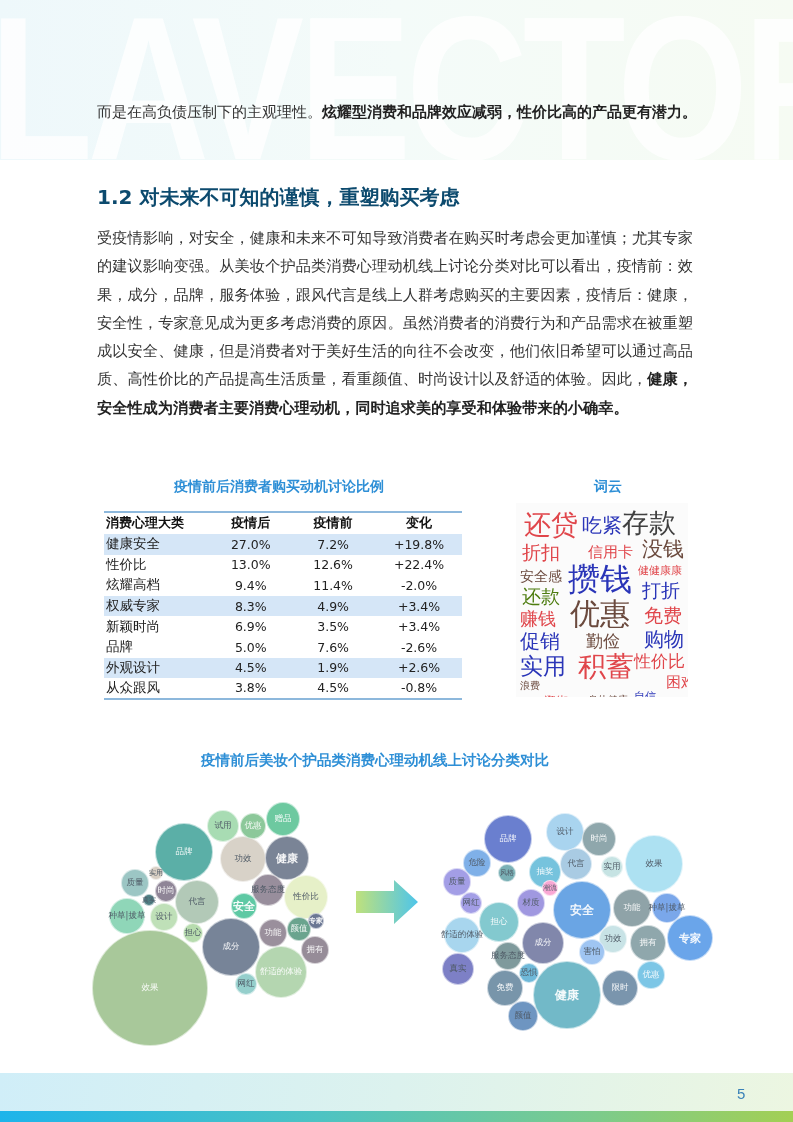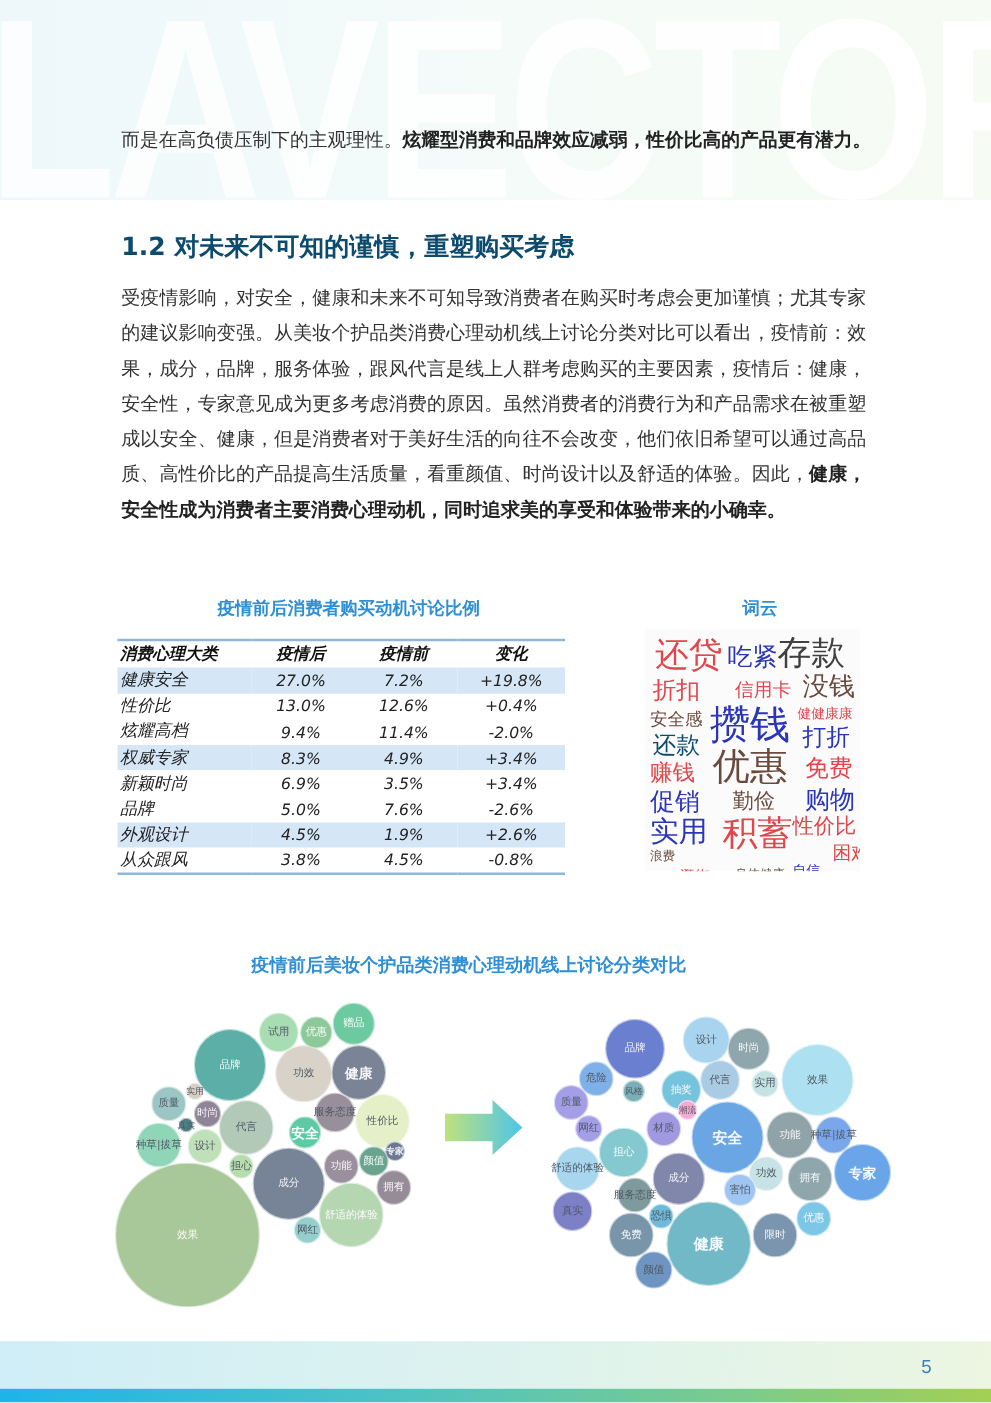--- a/index.html
+++ b/index.html
@@ -8,21 +8,21 @@
   .watermark { position:absolute; left:0; top:0; width:793px; height:160px; overflow:hidden;
     background:linear-gradient(90deg, #eef8fb 0%, #f4fbf9 50%, #f6fbf3 100%); }
   .watermark span { position:absolute; top:-30px; left:-10px; font-family:"Liberation Sans", sans-serif;
     font-weight:bold; font-size:205px; letter-spacing:-6px; color:#ffffff; opacity:0.85; transform:scaleX(0.82); transform-origin:left top; white-space:nowrap; }
   .para-top { position:absolute; left:97px; top:98px; width:600px; font-size:15px; line-height:28px; color:#333; }
   .para-top b { color:#222; }
   .section-heading { position:absolute; left:97px; top:184px; font-size:20px; font-weight:bold; color:#0c4a6e; }
   .body-para { position:absolute; left:97px; top:224px; width:596px; font-size:15.2px; line-height:28.3px; color:#333; text-align:justify; }
   .body-para b { color:#222; }
   .chart-title { position:absolute; font-weight:bold; color:#2e8fd6; font-size:14px; }
-  table.motive { position:absolute; left:94px; top:511px; width:358px; border-collapse:collapse; font-size:12.5px;font-style:italic; }
+  table.motive { position:absolute; left:104px; top:511px; width:358px; border-collapse:collapse; font-size:12.5px; }
   table.motive thead tr { border-top:2px solid #8db8dc; }
   table.motive th { font-weight:bold; font-size:13px; text-align:center; padding:1px 0 2px; color:#111; }
   table.motive th:first-child { text-align:left; padding-left:2px; }
   table.motive td { text-align:center; height:20.6px; color:#222; }
   table.motive td:first-child { text-align:left; padding-left:2px; font-size:13.5px; }
   table.motive tr.hl td { background:#d5e6f7; }
   table.motive tbody tr:last-child { border-bottom:2px solid #8db8dc; }
   .wordcloud { position:absolute; left:516px; top:503px; width:172px; height:194px; background:#fbfbfb; overflow:hidden; }
   .wordcloud span { position:absolute; white-space:nowrap; line-height:1; }
   .bubble { position:absolute; border-radius:50%; display:flex; align-items:center; justify-content:center;
@@ -68,21 +68,21 @@
       <tr class="hl">
         <td>健康安全</td>
         <td>27.0%</td>
         <td>7.2%</td>
         <td>+19.8%</td>
       </tr>
       <tr>
         <td>性价比</td>
         <td>13.0%</td>
         <td>12.6%</td>
-        <td>+0.4%</td>
+        <td>+22.4%</td>
       </tr>
       <tr>
         <td>炫耀高档</td>
         <td>9.4%</td>
         <td>11.4%</td>
         <td>-2.0%</td>
       </tr>
       <tr class="hl">
         <td>权威专家</td>
         <td>8.3%</td>
@@ -120,39 +120,39 @@
 <div class="wordcloud" id="wordcloud">
     <span style="left: 8px; top: 8px; font-size: 27px; color: rgb(224, 70, 75);">还贷</span>
     <span style="left: 66px; top: 12px; font-size: 20px; color: rgb(42, 53, 184);">吃紧</span>
     <span style="left: 106px; top: 6px; font-size: 27px; color: #404040;">存款</span>
     <span style="left: 6px; top: 40px; font-size: 19px; color: rgb(224, 70, 75);">折扣</span>
     <span style="left: 72px; top: 42px; font-size: 15px; color: rgb(224, 70, 75);">信用卡</span>
     <span style="left: 126px; top: 36px; font-size: 21px; color: rgb(107, 74, 62);">没钱</span>
     <span style="left: 4px; top: 66px; font-size: 14px; color: rgb(107, 74, 62);">安全感</span>
     <span style="left: 52px; top: 60px; font-size: 32px; color: rgb(42, 53, 184);">攒钱</span>
     <span style="left: 122px; top: 62px; font-size: 11px; color: rgb(224, 70, 75);">健健康康</span>
-    <span style="left: 6px; top: 84px; font-size: 19px; color: #0c4a6e;">还款</span>
+    <span style="left: 6px; top: 84px; font-size: 19px; color: #4d7c0f;">还款</span>
     <span style="left: 126px; top: 78px; font-size: 19px; color: rgb(42, 53, 184);">打折</span>
     <span style="left: 4px; top: 107px; font-size: 18px; color: rgb(224, 70, 75);">赚钱</span>
     <span style="left: 54px; top: 96px; font-size: 30px; color: rgb(107, 74, 62);">优惠</span>
     <span style="left: 128px; top: 103px; font-size: 19px; color: rgb(224, 70, 75);">免费</span>
     <span style="left: 4px; top: 128px; font-size: 20px; color: rgb(42, 53, 184);">促销</span>
     <span style="left: 128px; top: 126px; font-size: 20px; color: rgb(42, 53, 184);">购物</span>
     <span style="left: 70px; top: 130px; font-size: 17px; color: rgb(107, 74, 62);">勤俭</span>
     <span style="left: 4px; top: 152px; font-size: 23px; color: rgb(42, 53, 184);">实用</span>
     <span style="left: 118px; top: 150px; font-size: 17px; color: rgb(224, 70, 75);">性价比</span>
     <span style="left: 62px; top: 150px; font-size: 28px; color: rgb(224, 70, 75);">积蓄</span>
     <span style="left: 4px; top: 178px; font-size: 10px; color: rgb(107, 74, 62);">浪费</span>
     <span style="left: 150px; top: 172px; font-size: 15px; color: rgb(224, 70, 75);">困难</span>
     <span style="left: 28px; top: 192px; font-size: 12px; color: rgb(224, 70, 75);">逛街</span>
     <span style="left: 72px; top: 192px; font-size: 10px; color: rgb(107, 74, 62);">身体健康</span>
     <span style="left: 118px; top: 188px; font-size: 11px; color: rgb(42, 53, 184);">自信</span>
   </div>
 
-<div class="chart-title" style="left:201px; top:751px; font-size:14.5px;margin-top:12px;">疫情前后美妆个护品类消费心理动机线上讨论分类对比</div>
+<div class="chart-title" style="left:201px; top:751px; font-size:14.5px;">疫情前后美妆个护品类消费心理动机线上讨论分类对比</div>
 
 <div id="bubbles-before">
     <div class="bubble" style="left: 92px; top: 930px; width: 116px; height: 116px; background: rgb(168, 200, 154);">效果</div>
     <div class="bubble" style="left: 155px; top: 823px; width: 58px; height: 58px; background: rgb(91, 175, 167);">品牌</div>
     <div class="bubble" style="left: 202px; top: 918px; width: 58px; height: 58px; background: rgb(119, 132, 152);">成分</div>
     <div class="bubble" style="left: 255px; top: 946px; width: 52px; height: 52px; background: rgb(180, 214, 176);">舒适的体验</div>
     <div class="bubble dark-text" style="left: 220px; top: 836px; width: 46px; height: 46px; background: rgb(216, 210, 200);">功效</div>
     <div class="bubble bold" style="left: 265px; top: 836px; width: 44px; height: 44px; background: rgb(122, 132, 150);">健康</div>
     <div class="bubble dark-text" style="left: 175px; top: 880px; width: 44px; height: 44px; background: rgb(178, 201, 183);">代言</div>
     <div class="bubble dark-text" style="left: 284px; top: 875px; width: 44px; height: 44px; background: rgb(230, 240, 200);">性价比</div>

